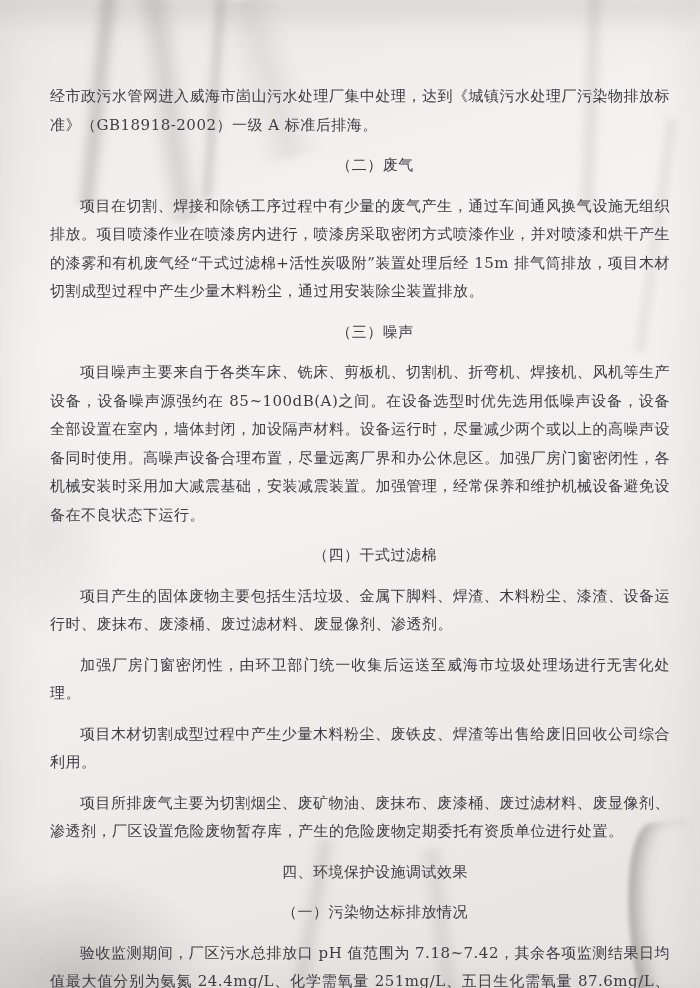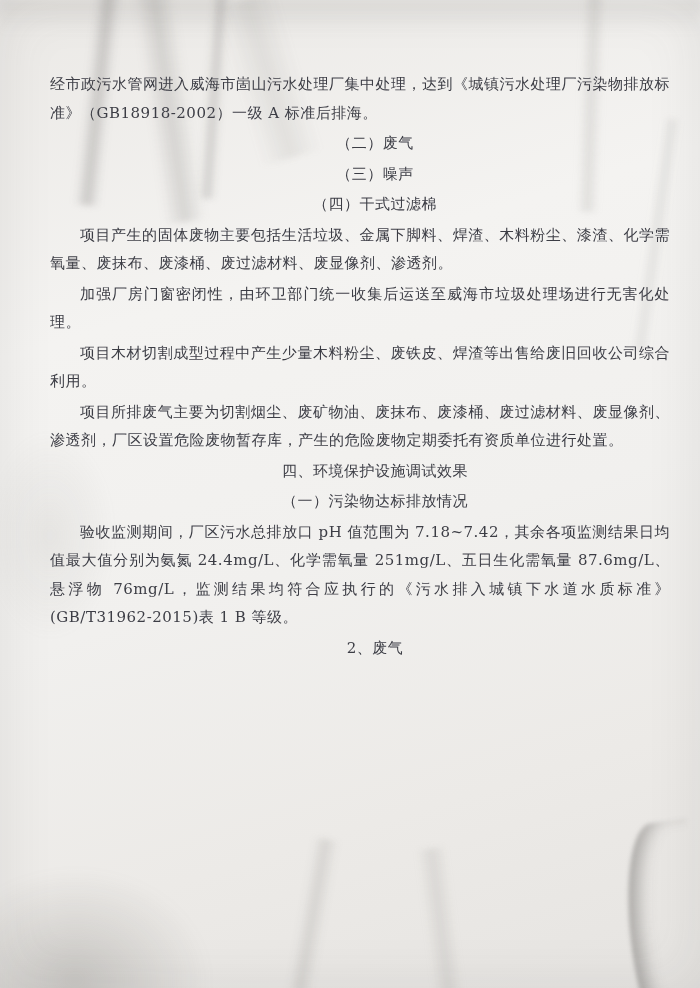--- a/index.html
+++ b/index.html
@@ -43,21 +43,21 @@
       border-radius:50% 0 0 50% / 50% 0 0 50%;filter:blur(2px);
       box-shadow:inset 16px 0 16px -6px rgba(95,93,90,0.45);}
   .c12{left:0;top:0;width:700px;height:34px;filter:blur(4px);
       background:linear-gradient(180deg,rgba(120,118,115,0.10),transparent);}
   .content{
     position:absolute;left:50px;top:70px;width:620px;
     font-size:15px;line-height:28.5px;letter-spacing:0.5px;
     color:#3c3d45;
     text-align:justify;
   }
-  .content p{margin:0 0 2px 0;}
+  .content p{margin:12px 0 2px 0;}
   p.cont{text-indent:0;}
   p.para{text-indent:2em;}
   p.heading{text-indent:2em;text-align:center;}
 </style>
 </head>
 <body>
 
 <div class="page">
   <div class="crease c1"></div>
   <div class="crease c2"></div>
@@ -68,23 +68,25 @@
   <div class="crease c7"></div>
   <div class="crease c8"></div>
   <div class="crease c9"></div>
   <div class="crease c10"></div>
   <div class="crease c11"></div>
   <div class="crease c12"></div>
 
   <div class="content">
     <p class="cont">经市政污水管网进入威海市崮山污水处理厂集中处理，达到《城镇污水处理厂污染物排放标准》（GB18918-2002）一级 A 标准后排海。</p>
     <p class="heading">（二）废气</p>
+    <p class="para">项目在切割、焊接和除锈工序过程中有少量的废气产生，通过车间通风换气设施无组织排放。项目喷漆作业在喷漆房内进行，喷漆房采取密闭方式喷漆作业，并对喷漆和烘干产生的漆雾和有机废气经“干式过滤棉+活性炭吸附”装置处理后经 15m 排气筒排放，项目木材切割成型过程中产生少量木料粉尘，通过用安装除尘装置排放。</p>
     <p class="heading">（三）噪声</p>
+    <p class="para">项目噪声主要来自于各类车床、铣床、剪板机、切割机、折弯机、焊接机、风机等生产设备，设备噪声源强约在 85~100dB(A)之间。在设备选型时优先选用低噪声设备，设备全部设置在室内，墙体封闭，加设隔声材料。设备运行时，尽量减少两个或以上的高噪声设备同时使用。高噪声设备合理布置，尽量远离厂界和办公休息区。加强厂房门窗密闭性，各机械安装时采用加大减震基础，安装减震装置。加强管理，经常保养和维护机械设备避免设备在不良状态下运行。</p>
     <p class="heading">（四）干式过滤棉</p>
-    <p class="para">项目产生的固体废物主要包括生活垃圾、金属下脚料、焊渣、木料粉尘、漆渣、化学需氧量、废抹布、废漆桶、废过滤材料、废显像剂、渗透剂。</p>
+    <p class="para">项目产生的固体废物主要包括生活垃圾、金属下脚料、焊渣、木料粉尘、漆渣、设备运行时、废抹布、废漆桶、废过滤材料、废显像剂、渗透剂。</p>
     <p class="para">加强厂房门窗密闭性，由环卫部门统一收集后运送至威海市垃圾处理场进行无害化处理。</p>
     <p class="para">项目木材切割成型过程中产生少量木料粉尘、废铁皮、焊渣等出售给废旧回收公司综合利用。</p>
     <p class="para">项目所排废气主要为切割烟尘、废矿物油、废抹布、废漆桶、废过滤材料、废显像剂、渗透剂，厂区设置危险废物暂存库，产生的危险废物定期委托有资质单位进行处置。</p>
     <p class="heading">四、环境保护设施调试效果</p>
     <p class="heading">（一）污染物达标排放情况</p>
     <p class="para">验收监测期间，厂区污水总排放口 pH 值范围为 7.18~7.42，其余各项监测结果日均值最大值分别为氨氮 24.4mg/L、化学需氧量 251mg/L、五日生化需氧量 87.6mg/L、悬浮物 76mg/L，监测结果均符合应执行的《污水排入城镇下水道水质标准》(GB/T31962-2015)表 1 B 等级。</p>
     <p class="heading">2、废气</p>
 
   </div>
 </div>

